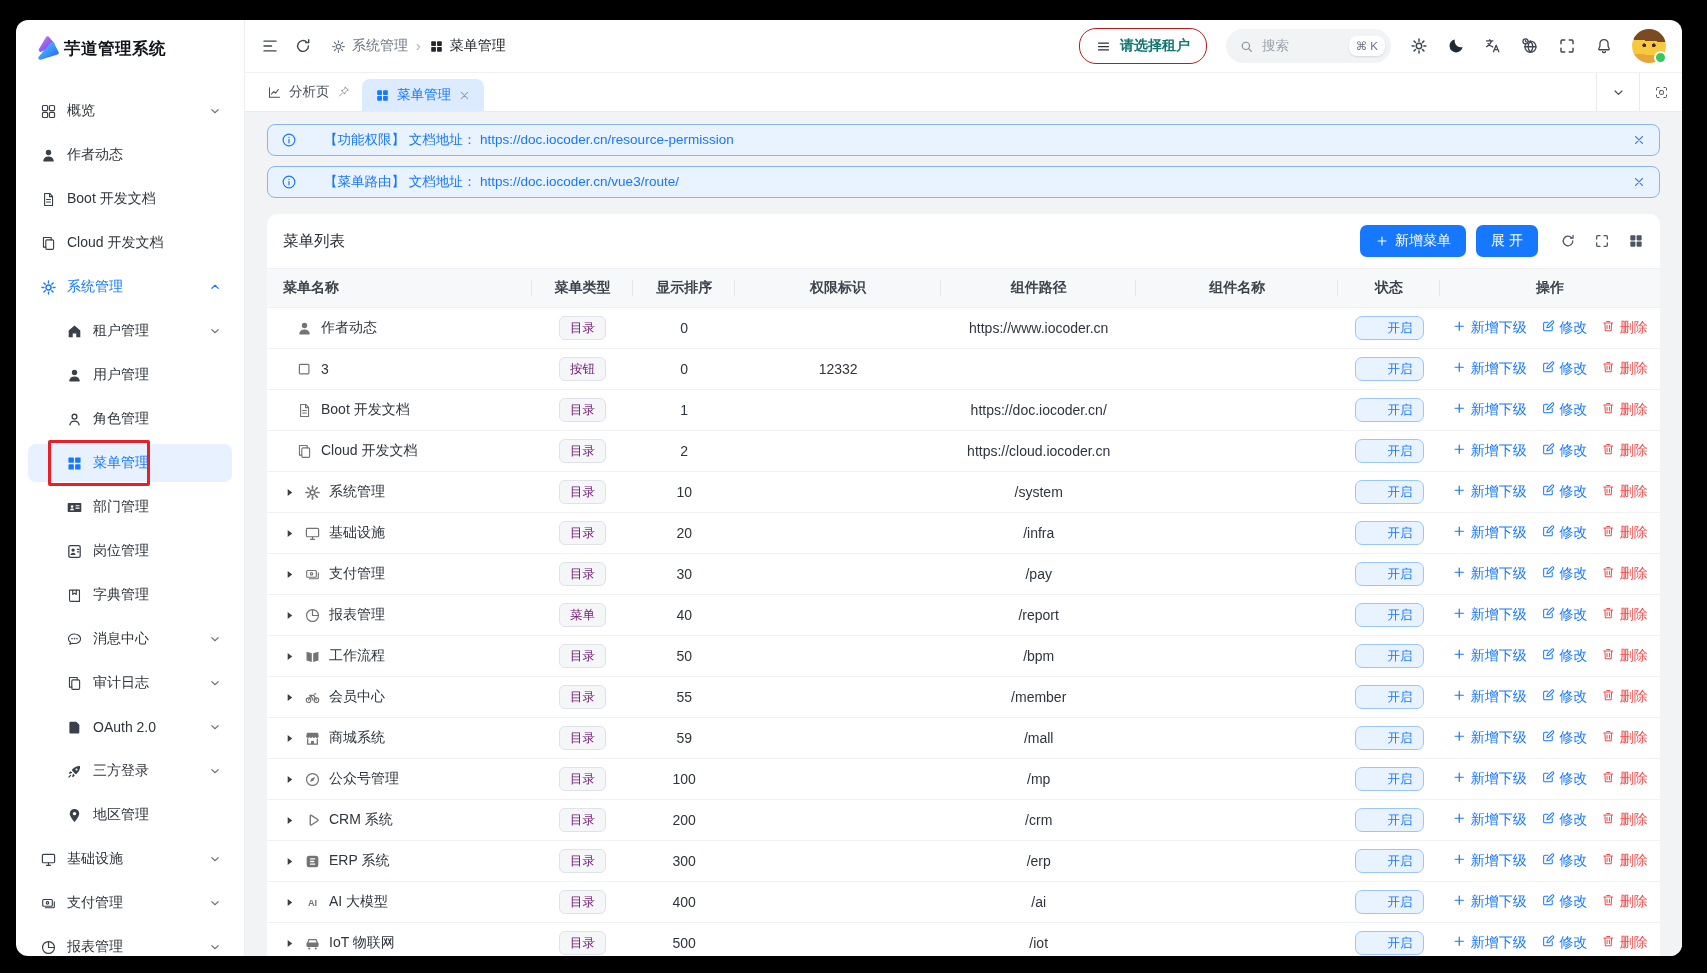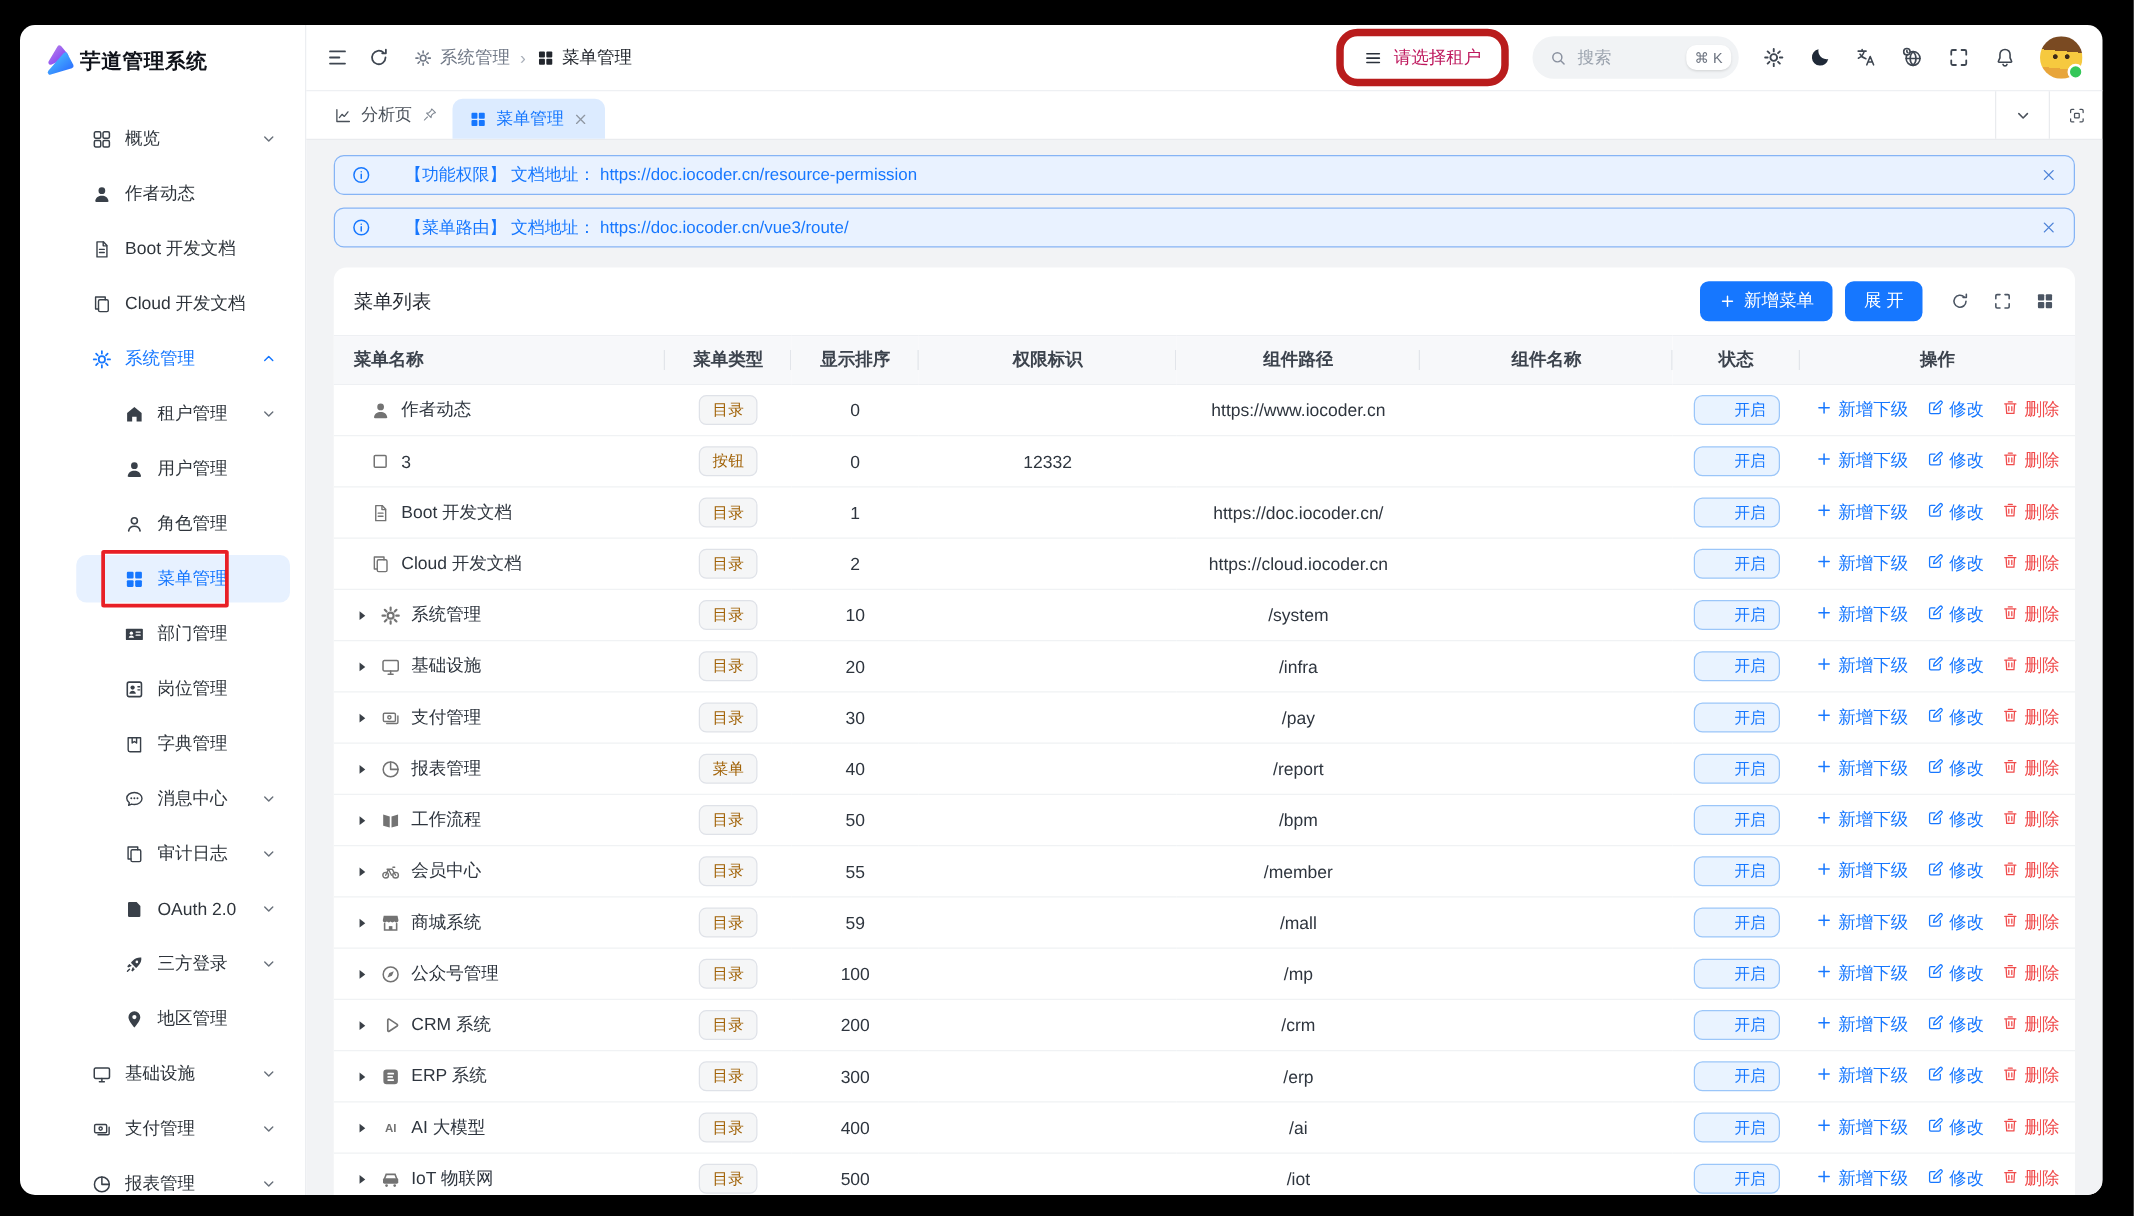--- a/index.html
+++ b/index.html
@@ -6,21 +6,21 @@
   body{width:1707px;height:973px;background:#000;position:relative;overflow:hidden;
        font-family:"Liberation Sans","DejaVu Sans",sans-serif;}
   .window{position:absolute;left:16px;top:20px;width:1666px;height:936px;background:#fff;
           border-radius:12px;overflow:hidden;display:flex;}
   
   .sidebar{width:228px;flex:none;border-right:1px solid #eceef1;display:flex;flex-direction:column;overflow:hidden;}
   .logo{height:58px;flex:none;display:flex;align-items:center;padding:0 18px;cursor:pointer;}
   .logo-mark{width:30px;height:30px;display:flex;}
   .logo-mark svg{width:100%;height:100%;}
   .logo-text{font-size:16.5px;font-weight:700;color:#10131a;letter-spacing:.5px;white-space:nowrap;}
-  .menu{padding:14px 12px 16px;overflow:hidden;margin-left:33px;}
+  .menu{padding:14px 12px 16px;overflow:hidden;}
   .s-item{height:38px;margin-bottom:6px;border-radius:8px;display:flex;align-items:center;gap:10px;
           padding:0 10px 0 12px;font-size:14px;color:#2e343b;cursor:pointer;position:relative;white-space:nowrap;}
   .s-item.lvl1{padding-left:38px;}
   .s-item .ico{width:17px;height:17px;color:#394049;flex:none;display:flex;}
   .s-item .ico svg{width:100%;height:100%;}
   .s-item .chev{margin-left:auto;width:14px;height:14px;color:#6b727c;display:flex;}
   .s-item .chev svg{width:100%;height:100%;}
   .s-item.hl,.s-item.hl .ico,.s-item.hl .chev{color:#1677ff;}
   .s-item.active{background:#e7f1ff;color:#1677ff;}
   .s-item.active .ico{color:#1677ff;}
@@ -32,22 +32,22 @@
   .tb-ico{width:18px;height:18px;color:#3e4651;cursor:pointer;display:flex;flex:none;}
   .tb-ico svg{width:100%;height:100%;}
   .breadcrumb{display:flex;align-items:center;gap:8px;font-size:14px;margin-left:4px;}
   .crumb{display:flex;align-items:center;gap:6px;cursor:pointer;}
   .crumb .c-ico{width:15px;height:15px;display:flex;}
   .crumb .c-ico svg{width:100%;height:100%;}
   .crumb.dim{color:#707886;}
   .crumb.dark{color:#22262d;font-weight:500;}
   .crumb-sep{color:#a8aeb8;font-size:14px;}
   .tb-right{margin-left:auto;display:flex;align-items:center;gap:19px;}
-  .tenant{height:34px;border:6px solid #b91c1c;border-radius:17px;display:flex;align-items:center;gap:9px;
-          padding:0 16px;font-size:14px;font-weight:400;color:#be185d;cursor:pointer;background:#fff;white-space:nowrap;}
+  .tenant{height:34px;border:1px solid #b91c1c;border-radius:17px;display:flex;align-items:center;gap:9px;
+          padding:0 16px;font-size:14px;font-weight:700;color:#0f766e;cursor:pointer;background:#fff;white-space:nowrap;}
   .tenant .t-ico{width:15px;height:15px;display:flex;color:#2a313b;}
   .tenant .t-ico svg{width:100%;height:100%;}
   .searchbox{height:34px;background:#f1f3f5;border-radius:17px;display:flex;align-items:center;gap:8px;
              padding:0 6px 0 13px;min-width:146px;cursor:text;}
   .searchbox .s-ico{width:15px;height:15px;color:#8a919f;display:flex;}
   .searchbox .s-ico svg{width:100%;height:100%;}
   .searchbox .s-ph{font-size:13.5px;color:#9aa2ad;}
   .searchbox kbd{margin-left:auto;background:#fff;border-radius:8px;padding:3px 7px;font-size:11.5px;color:#6d7480;
                  box-shadow:0 1px 2px rgba(0,0,0,.12);font-family:inherit;}
   .avatar{width:34px;height:34px;border-radius:50%;position:relative;flex:none;cursor:pointer;
@@ -101,21 +101,21 @@
   tbody td{height:40px;border-bottom:1px solid #f0f2f4;font-size:14px;color:#2e353e;text-align:center;
            padding:0;white-space:nowrap;overflow:hidden;}
   td.c-name{text-align:left;padding-left:16px;}
   .namewrap{display:flex;align-items:center;gap:8px;}
   .arrow{width:13px;height:13px;color:#3a4047;flex:none;display:flex;cursor:pointer;}
   .arrow svg{width:100%;height:100%;}
   .leafpad{width:5px;flex:none;}
   .rowico{width:17px;height:17px;color:#737373;flex:none;display:flex;}
   .rowico svg{width:100%;height:100%;}
   .tag{display:inline-block;line-height:22px;height:24px;box-sizing:border-box;padding:0 10px;border-radius:6px;
-       font-size:12.5px;background:#f5f6f7;border:1px solid #dfe2e8;color:#a16207;}
+       font-size:12.5px;background:#f5f6f7;border:1px solid #dfe2e8;color:#701a75;}
   .tag-blue{background:#e9f3ff;border-color:#9bc6f9;color:#1677ff;border-radius:7px;padding-left:32px;}
   .ops{display:flex;align-items:center;justify-content:center;gap:14px;}
   .op{display:flex;align-items:flex-start;gap:4px;color:#1677ff;font-size:14px;cursor:pointer;}
   .op .opico{width:14.5px;height:14.5px;display:flex;}
   .op .opico svg{width:100%;height:100%;}
   .op.danger{color:#f04c4c;}
 </style>
 </head>
 <body>
 

